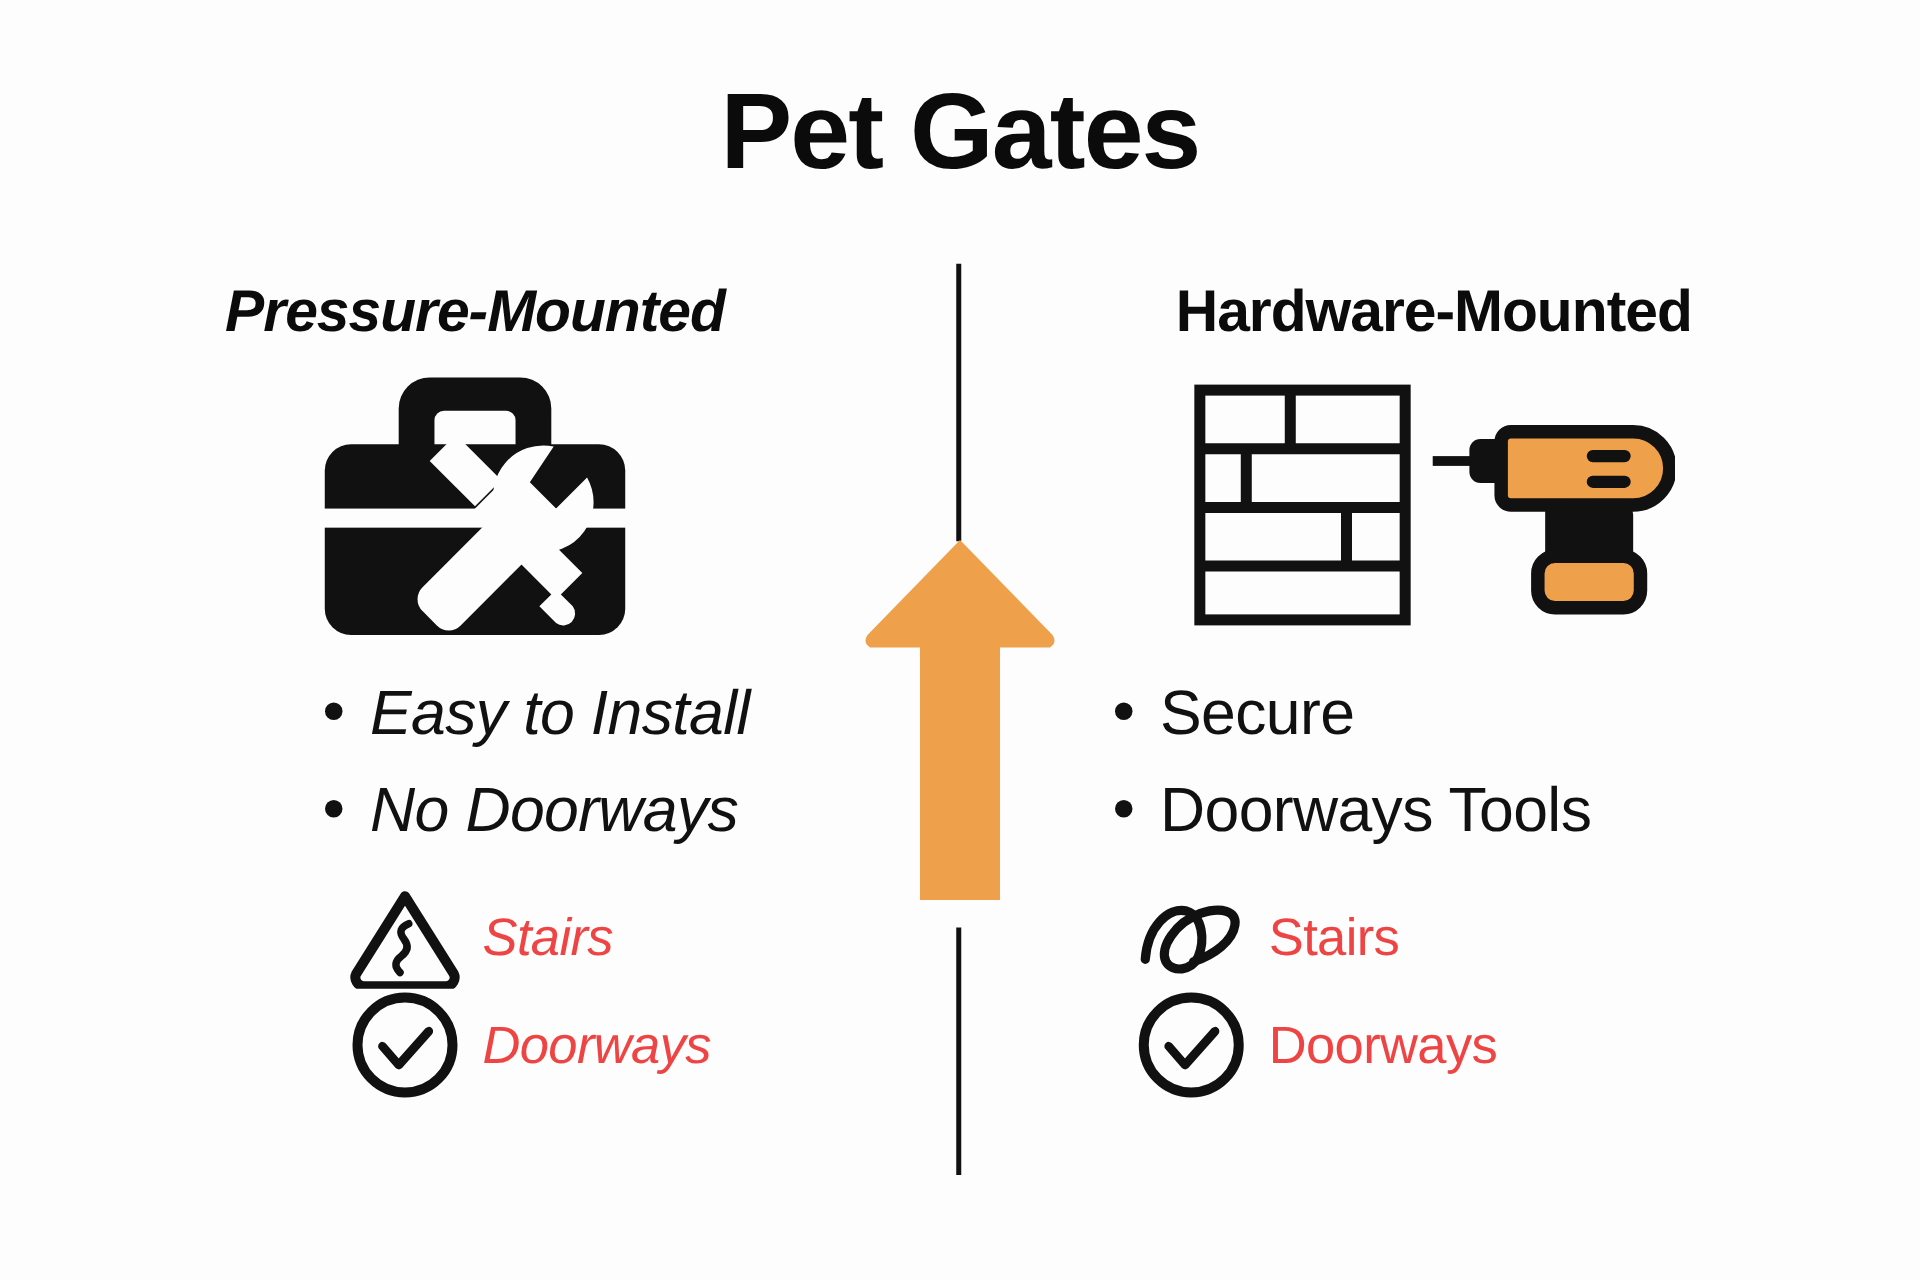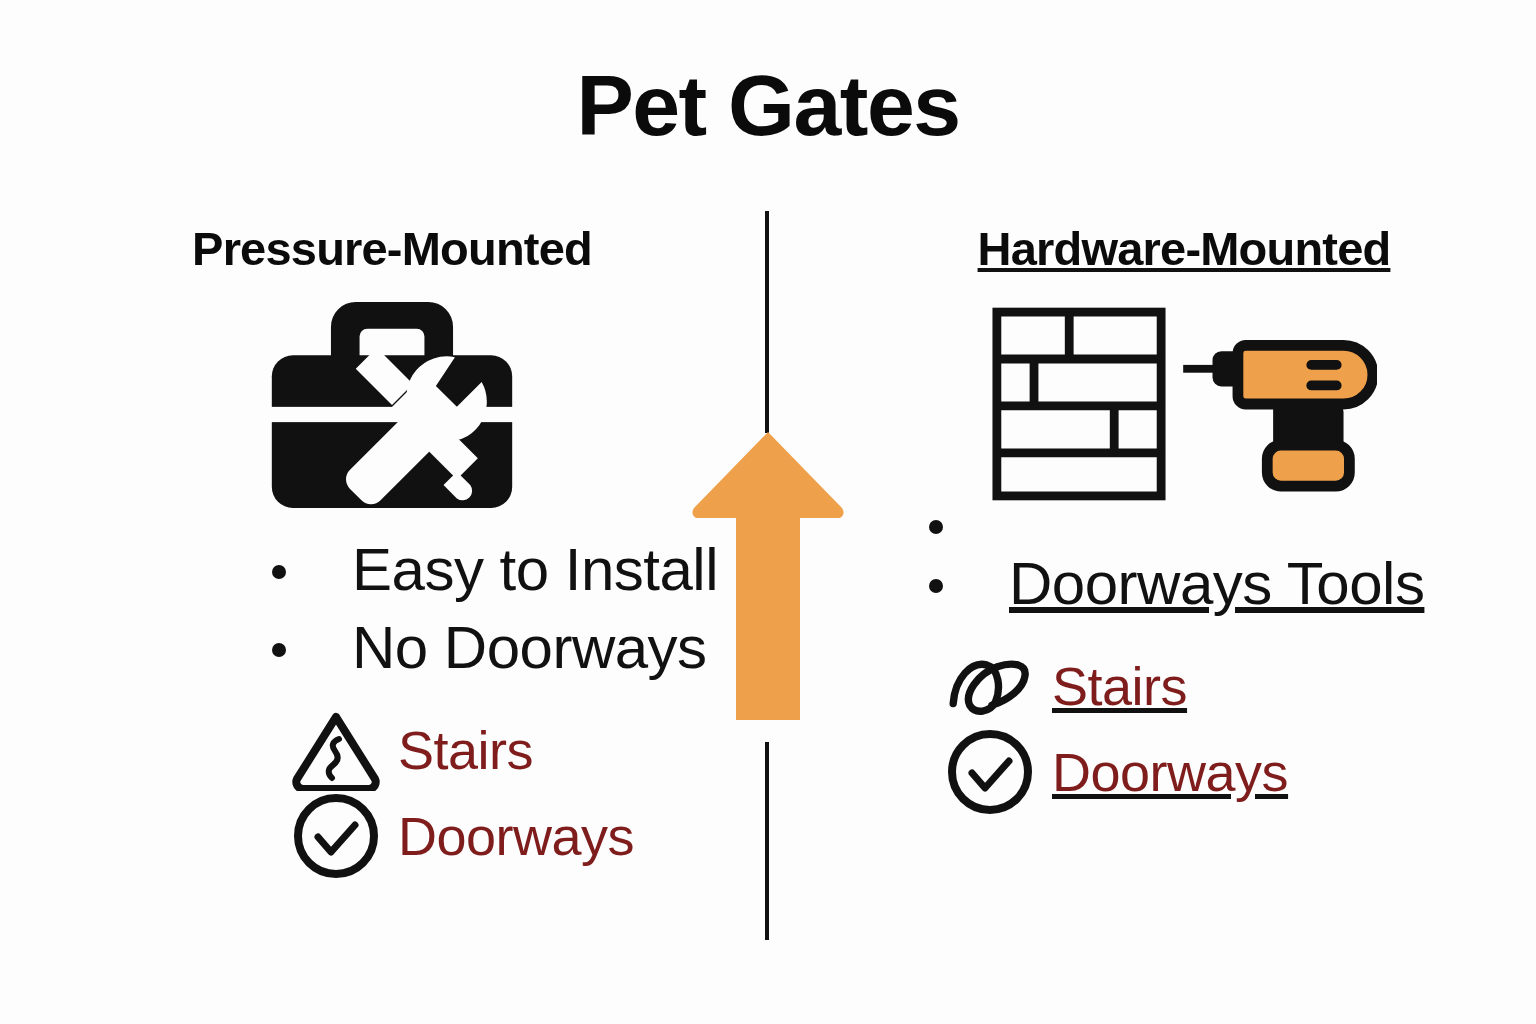--- a/index.html
+++ b/index.html
@@ -60,22 +60,22 @@
     width: 156px;
     height: 296px;
   }
 
   
   .column {
     position: absolute;
     top: 225px;
     width: 700px;
   }
-  .col-left  { left: 42px;  }
-  .col-right { left: 834px; text-decoration: underline; }
+  .col-left  { left: 30px; font-style: italic;  }
+  .col-right { left: 797px; }
 
   .col-heading {
     text-align: center;
     font-size: 47px;
     font-weight: 700;
     letter-spacing: -0.8px;
     line-height: 1;
     color: #0b0b0b;
     height: 56px;
   }
@@ -91,26 +91,25 @@
 
   
   .bullets {
     margin: 0;
     padding: 0;
     list-style: none;
   }
   .bullet-item {
     display: flex;
     align-items: baseline;
-    font-size: 60px;
+    font-size: 50px;
     line-height: 78px;
     font-weight: 400;
     color: #111111;
     letter-spacing: -0.5px;
-    gap: 44px;
   }
   .bullet-dot {
     width: 14px;
     height: 14px;
     border-radius: 50%;
     background: #111111;
     margin-right: 22px;
     flex: 0 0 auto;
     position: relative;
     top: -11px;
@@ -118,24 +117,24 @@
   .col-left .bullets  { padding-left: 230px; }
   .col-right .bullets { padding-left: 95px; }
 
   
   .feature-row {
     display: flex;
     align-items: center;
     height: 86px;
   }
   .feature-label {
-    font-size: 54px;
+    font-size: 42px;
     font-weight: 400;
     letter-spacing: -0.5px;
-    color: #7f1d1d;
+    color: #ef4444;
     margin-left: 16px;
   }
   .feature-icon {
     flex: 0 0 auto;
     width: 92px;
     display: flex;
     align-items: center;
     justify-content: center;
   }
   .col-left .features  { padding-left: 248px; margin-top: 20px; }
@@ -258,20 +257,21 @@
 
           <rect x="88" y="132" width="84" height="42" rx="14" fill="#EFA04B" stroke="#111111" stroke-width="11"></rect>
         </svg>
       </span>
 
     </div>
 
     <ul class="bullets">
       <li class="bullet-item">
         <span class="bullet-dot"></span>
+        <span>Secure</span>
       </li>
       <li class="bullet-item">
         <span class="bullet-dot"></span>
         <span>Doorways Tools</span>
       </li>
     </ul>
 
     <div class="features">
 
       <div class="feature-row">

